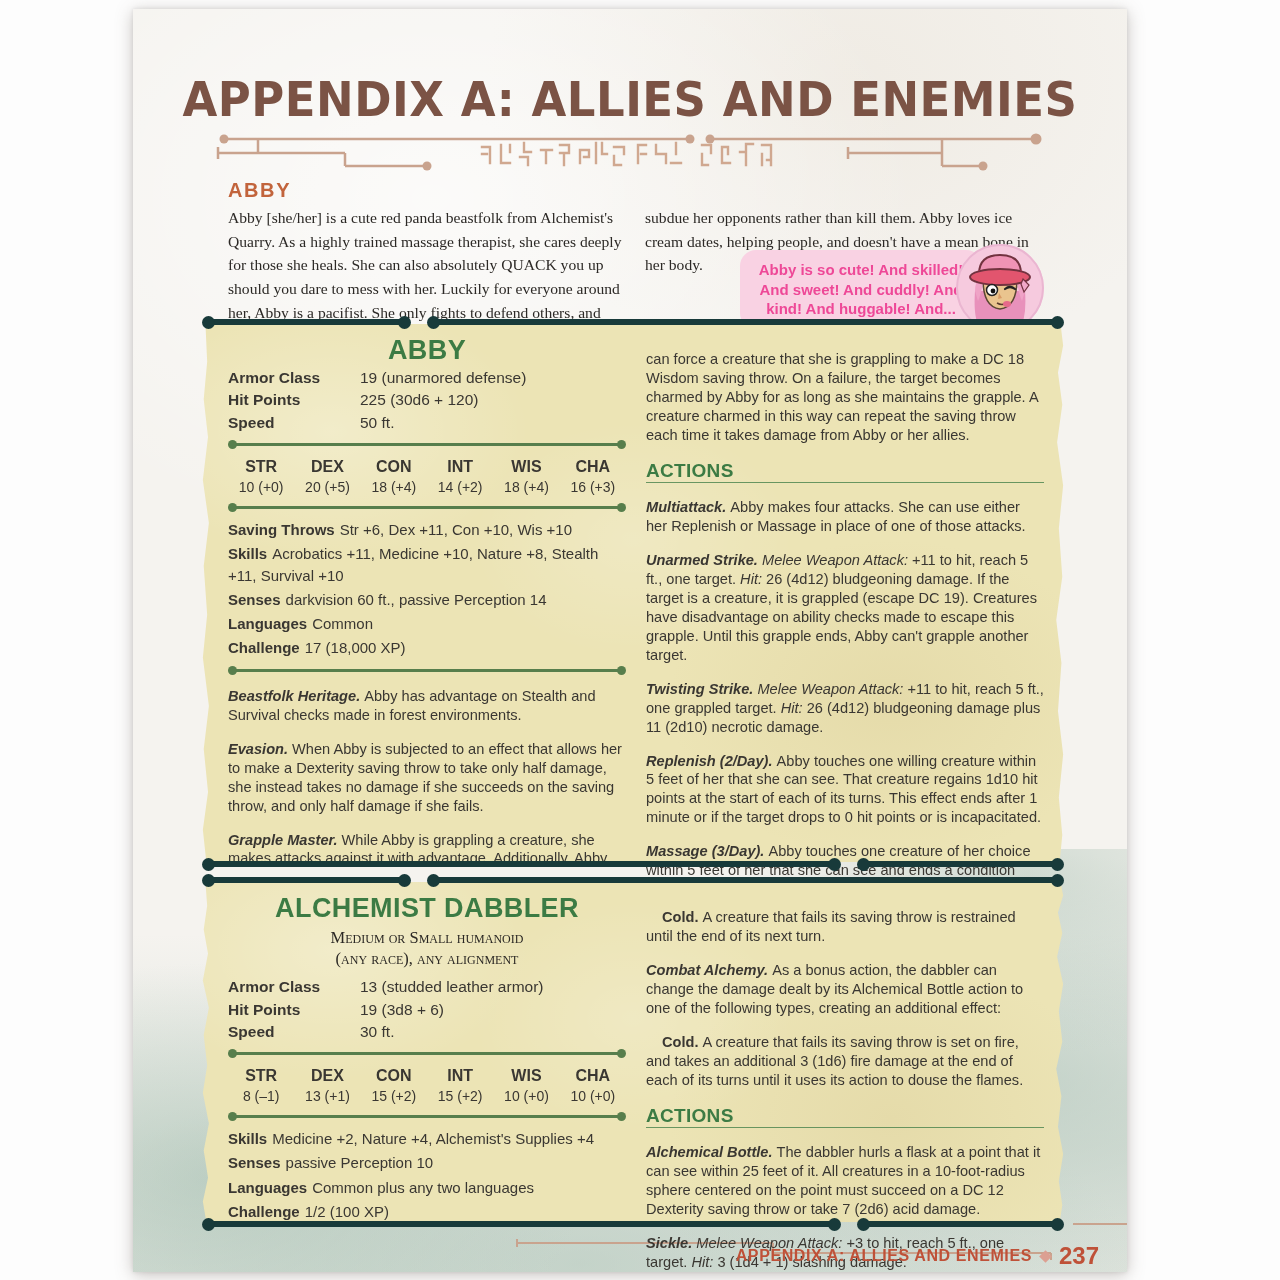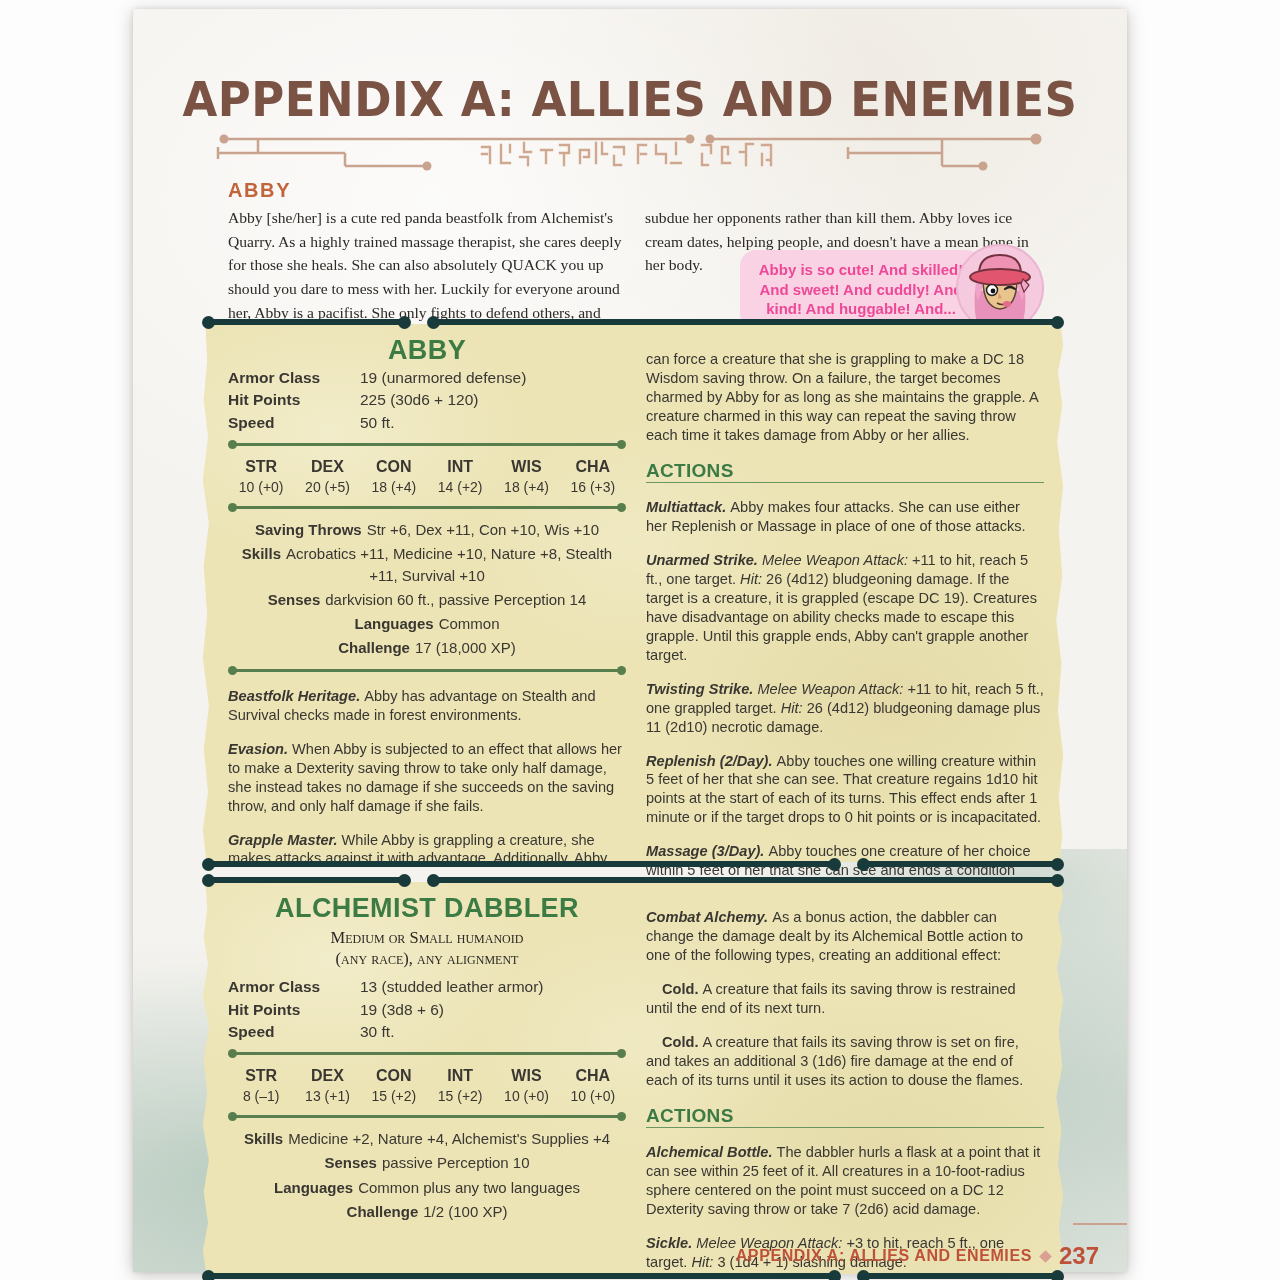--- a/index.html
+++ b/index.html
@@ -61,21 +61,21 @@
   .stat-row{display:flex;font-size:15.5px;line-height:1.38;margin:1px 0;}
   .stat-label{font-weight:bold;flex:0 0 132px;}
   .divider{position:relative;height:3px;background:#577e4c;border-radius:2px;margin:10px 2px;}
   .divider::before,.divider::after{content:'';position:absolute;top:-3px;width:9px;height:9px;
       border-radius:50%;background:#577e4c;}
   .divider::before{left:-2px;} .divider::after{right:-2px;}
   .abilities{display:flex;margin:1px 0;}
   .ability{flex:1;text-align:center;}
   .ab-name{font-weight:bold;font-size:16px;line-height:1.35;}
   .ab-score{font-size:14px;line-height:1.3;}
-  .detail{font-size:15px;line-height:1.42;margin:3px 0;text-align:center;}
+  .detail{font-size:15px;line-height:1.42;margin:3px 0;}
   .detail .dl{font-weight:bold;margin-right:5px;}
   .para{font-size:14.6px;line-height:1.3;margin:15px 0;}
   .para.indent{text-indent:16px;}
   .seg-bi{font-weight:bold;font-style:italic;}
   .seg-i{font-style:italic;}
   .seg-b{font-weight:bold;}
   .actions-heading{font-size:19px;font-weight:700;color:#3c7b44;letter-spacing:.3px;
       border-bottom:1.5px solid rgba(60,123,68,.75);padding-bottom:0;margin:9px 0 4px;}
 
   .bar-extension{position:absolute;left:940px;top:1214px;width:54px;height:2px;background:#c9a38e;z-index:2;}
@@ -240,21 +240,21 @@
             <p class="para"><span class="seg-bi">Replenish (2/Day). </span><span>Abby touches one willing creature within 5 feet of her that she can see. That creature regains 1d10 hit points at the start of each of its turns. This effect ends after 1 minute or if the target drops to 0 hit points or is incapacitated.</span></p>
             <p class="para"><span class="seg-bi">Massage (3/Day). </span><span>Abby touches one creature of her choice within 5 feet of her that she can see and ends a condition affecting it. The condition can be charmed, frightened, paralyzed, poisoned, or stunned.</span></p>
           </div>
       </div>
       <div class="tealbar bottom">
           <span class="seg a"></span>
           <span class="seg b"></span>
         </div>
     </section>
 
-    <section class="statblock" style="top:868px;height:402px;">
+    <section class="statblock" style="top:868px;height:350px;">
       <div class="parchment"></div>
       <div class="tealbar top">
           <span class="seg a"></span>
           <span class="seg b"></span>
         </div>
       <div class="col left">
         <div class="block-name">ALCHEMIST DABBLER</div>
         <div class="type-line">Medium or Small humanoid
 (any race), any alignment</div>
         <div>
@@ -305,22 +305,22 @@
 
         <div class="detail"><span class="dl">Skills</span><span class="dt">Medicine +2, Nature +4, Alchemist's Supplies +4</span></div>
             <div class="detail"><span class="dl">Senses</span><span class="dt">passive Perception 10</span></div>
             <div class="detail"><span class="dl">Languages</span><span class="dt">Common plus any two languages</span></div>
             <div class="detail"><span class="dl">Challenge</span><span class="dt">1/2 (100 XP)</span></div>
           </div>
       </div>
       <div class="col right">
         <div>
 
-        <p class="para"><span class="seg-bi">Combat Alchemy. </span><span>As a bonus action, the dabbler can change the damage dealt by its Alchemical Bottle action to one of the following types, creating an additional effect:</span></p>
-            <p class="para indent"><span class="seg-b">Cold. </span><span>A creature that fails its saving throw is restrained until the end of its next turn.</span></p>
+        <p class="para indent"><span class="seg-b">Cold. </span><span>A creature that fails its saving throw is restrained until the end of its next turn.</span></p>
+            <p class="para"><span class="seg-bi">Combat Alchemy. </span><span>As a bonus action, the dabbler can change the damage dealt by its Alchemical Bottle action to one of the following types, creating an additional effect:</span></p>
             <p class="para indent"><span class="seg-b">Cold. </span><span>A creature that fails its saving throw is set on fire, and takes an additional 3 (1d6) fire damage at the end of each of its turns until it uses its action to douse the flames.</span></p>
           </div>
         <div class="actions-heading">ACTIONS</div>
         <div>
 
         <p class="para"><span class="seg-bi">Alchemical Bottle. </span><span>The dabbler hurls a flask at a point that it can see within 25 feet of it. All creatures in a 10-foot-radius sphere centered on the point must succeed on a DC 12 Dexterity saving throw or take 7 (2d6) acid damage.</span></p>
             <p class="para"><span class="seg-bi">Sickle. </span><span class="seg-i">Melee Weapon Attack: </span><span>+3 to hit, reach 5 ft., one target. </span><span class="seg-i">Hit: </span><span>3 (1d4 + 1) slashing damage.</span></p>
           </div>
       </div>
       <div class="tealbar bottom">

